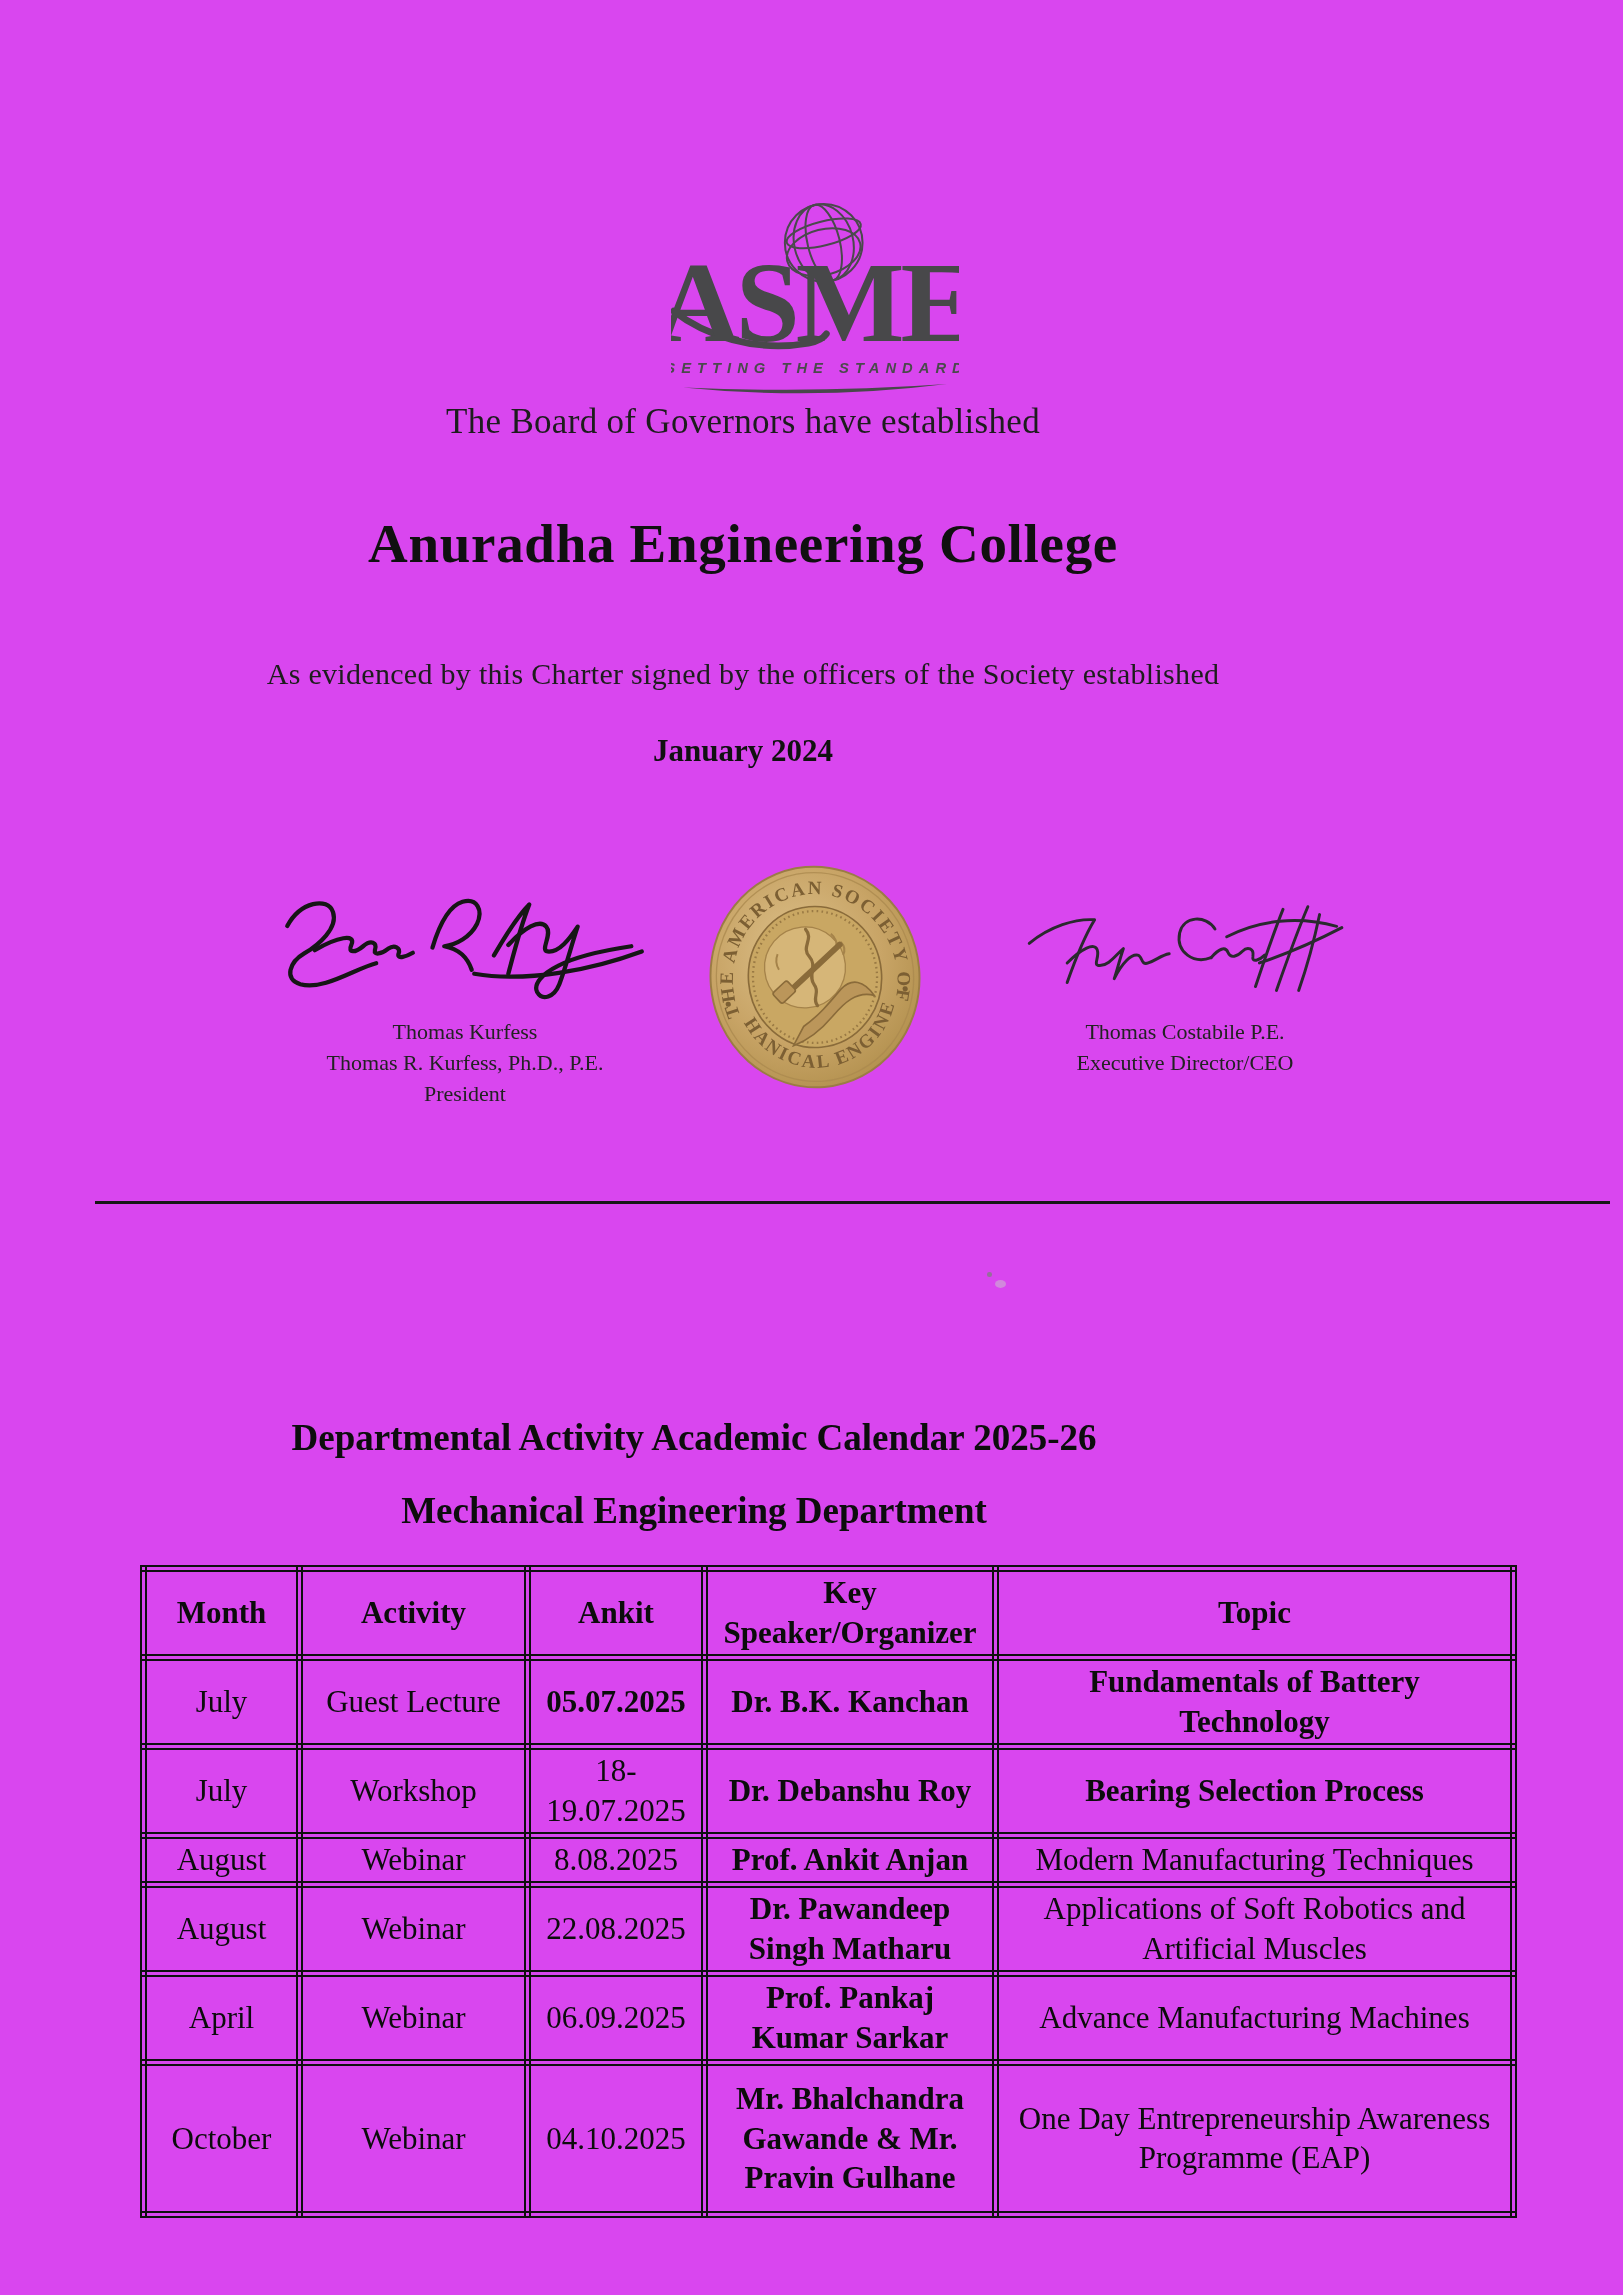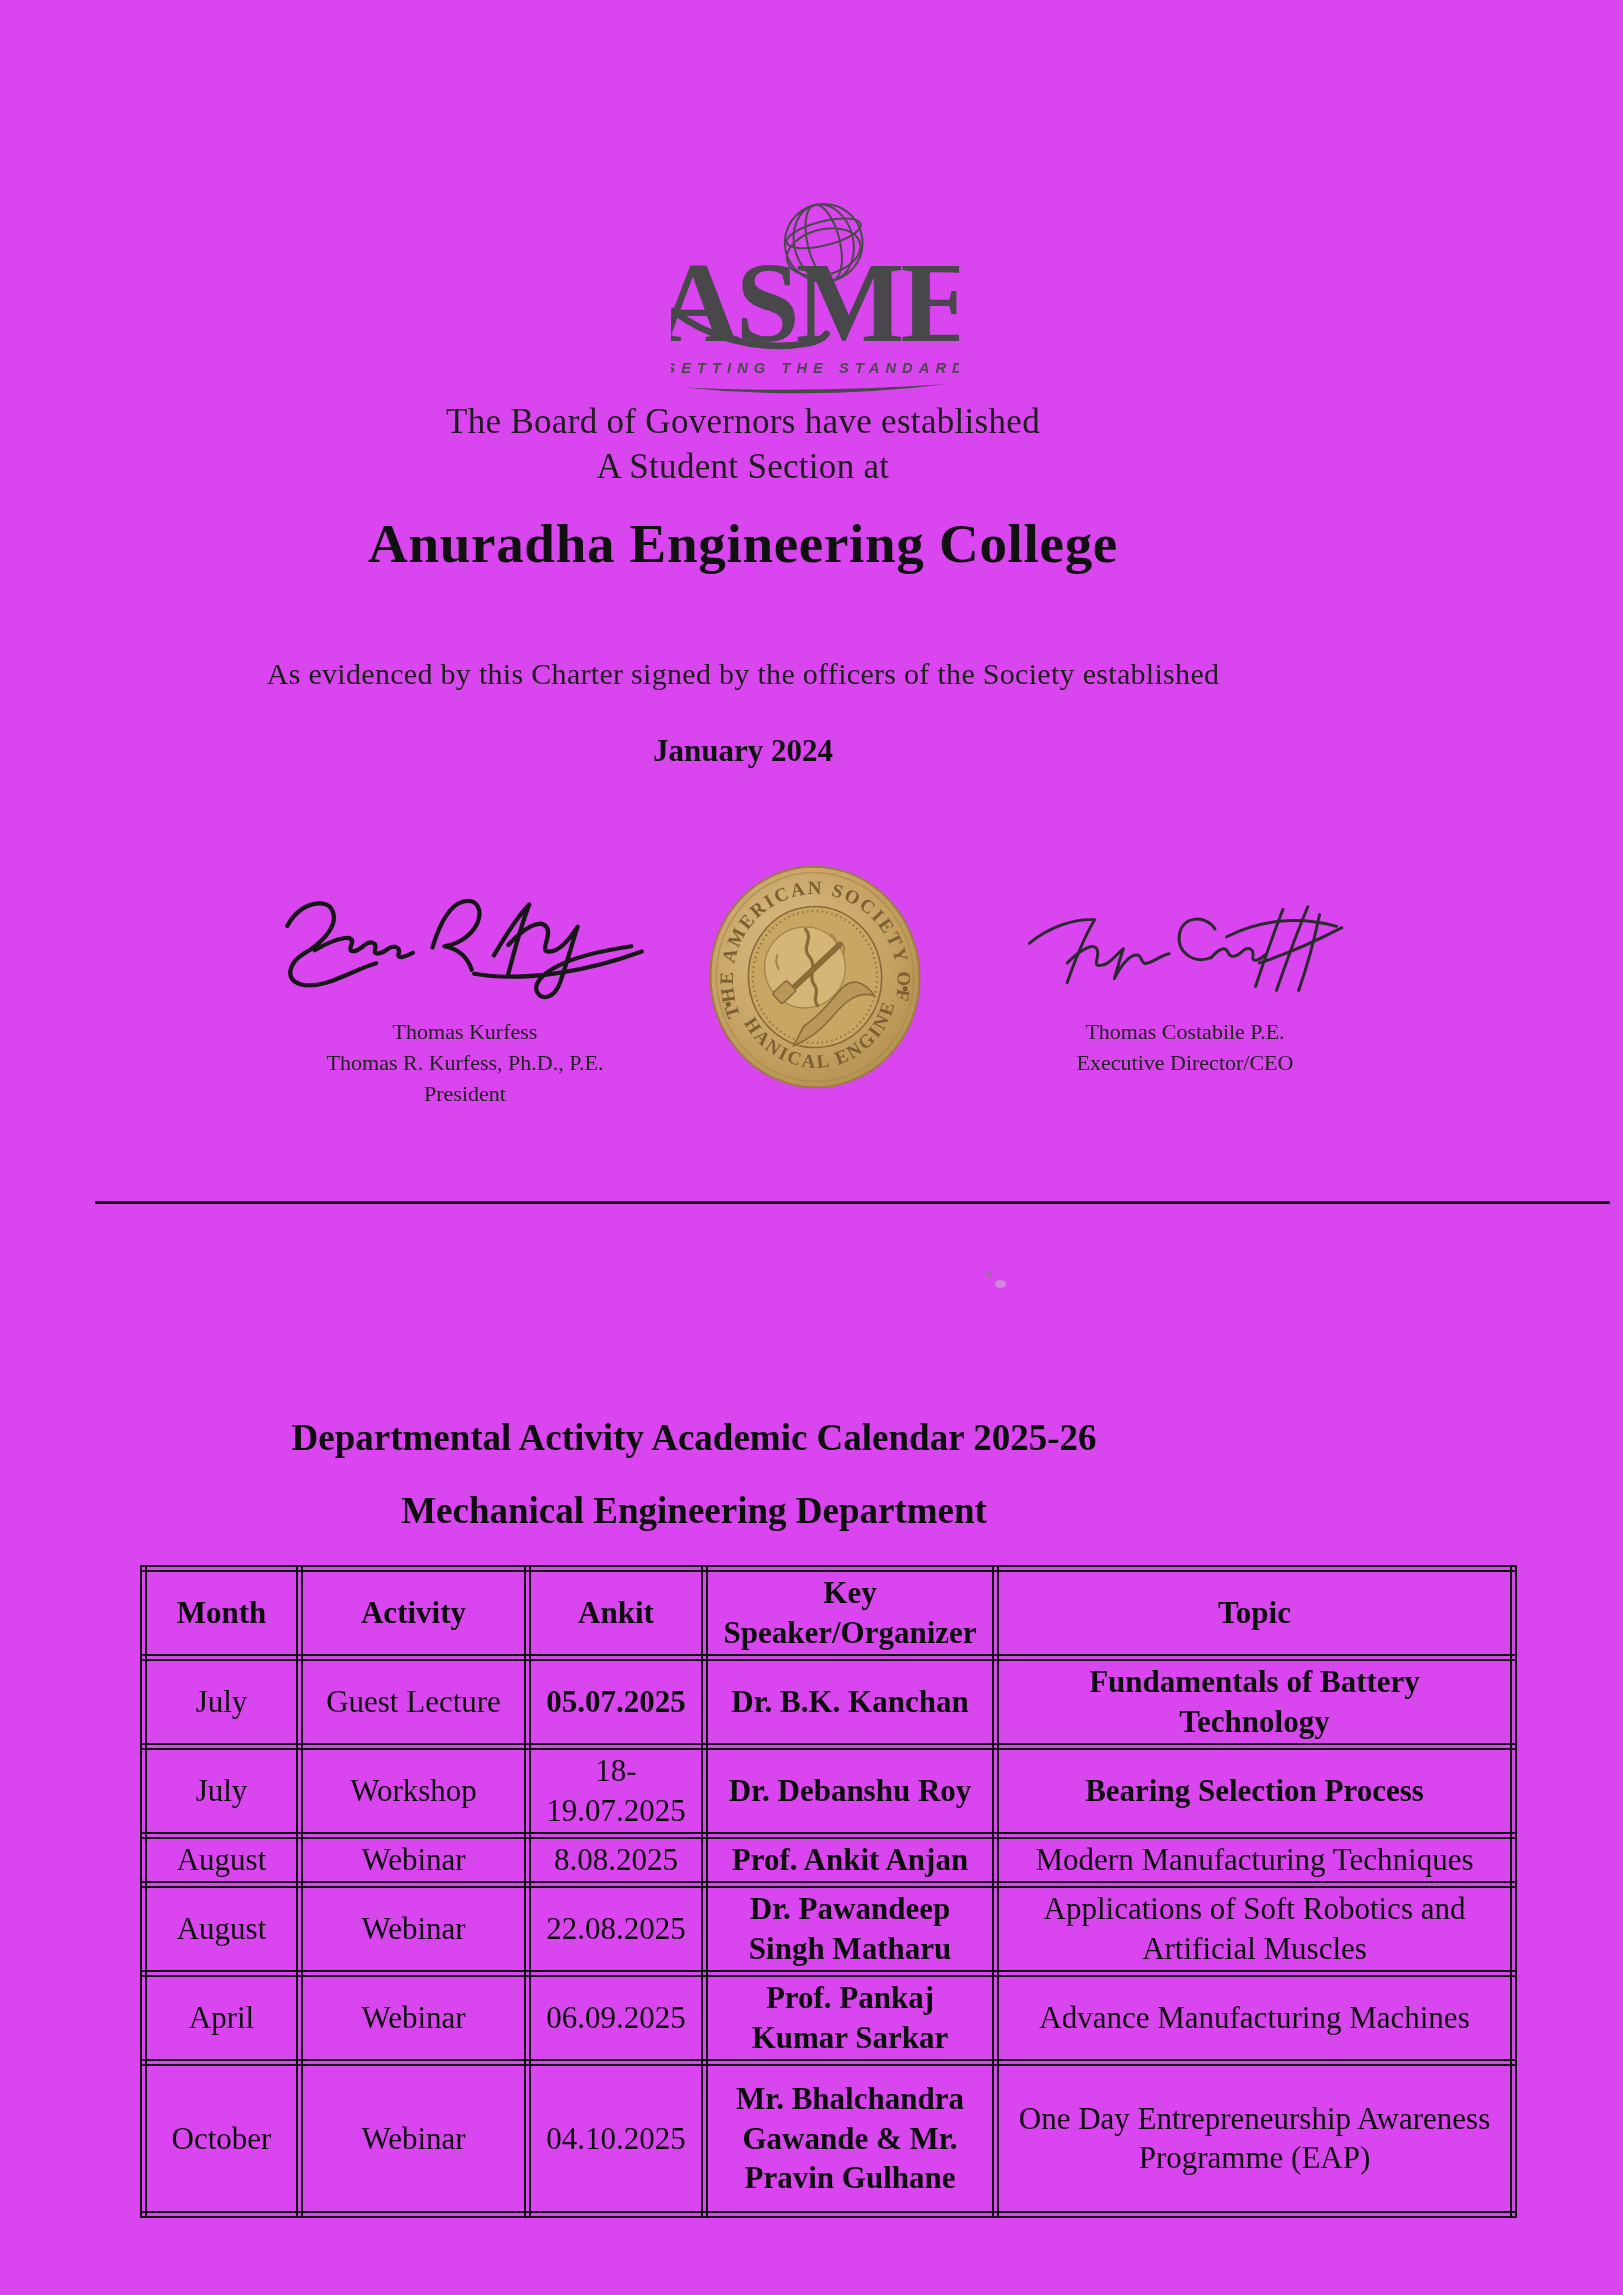--- a/index.html
+++ b/index.html
@@ -76,21 +76,20 @@
       <ellipse cx="228" cy="90" rx="56" ry="34" transform="rotate(-14 228 90)"></ellipse>
     </g>
     <path d="M 4,178 C 50,214 125,240 205,226 C 220,223 228,218 232,212" stroke="#48484a" stroke-width="10" fill="none" stroke-linecap="round"></path>
     <text x="215" y="222" text-anchor="middle" font-family="Liberation Serif, serif" font-size="172" font-weight="bold" letter-spacing="-6" fill="#48484a">ASME</text>
     <text x="218" y="271" text-anchor="middle" font-family="Liberation Sans, sans-serif" font-style="italic" font-weight="bold" font-size="22" letter-spacing="9" fill="#4a4a4c">SETTING THE STANDARD</text>
     <path d="M 18,292 Q 215,312 412,287 Q 215,301 18,292 Z" fill="#48484a"></path>
   </svg>
 
   <div class="abs centered intro">
     <div>The Board of Governors have established</div>
-    <div>A Student Section at</div>
   </div>
 
   <div class="abs centered college-name">Anuradha Engineering College</div>
 
   <div class="abs centered evidence">As evidenced by this Charter signed by the officers of the Society established</div>
 
   <div class="abs centered established">January 2024</div>
 
   <svg class="abs sig-svg sig-left-svg" viewBox="0 0 570 185">
     <g stroke="#161616" stroke-width="6.5" fill="none" stroke-linecap="round" stroke-linejoin="round">

